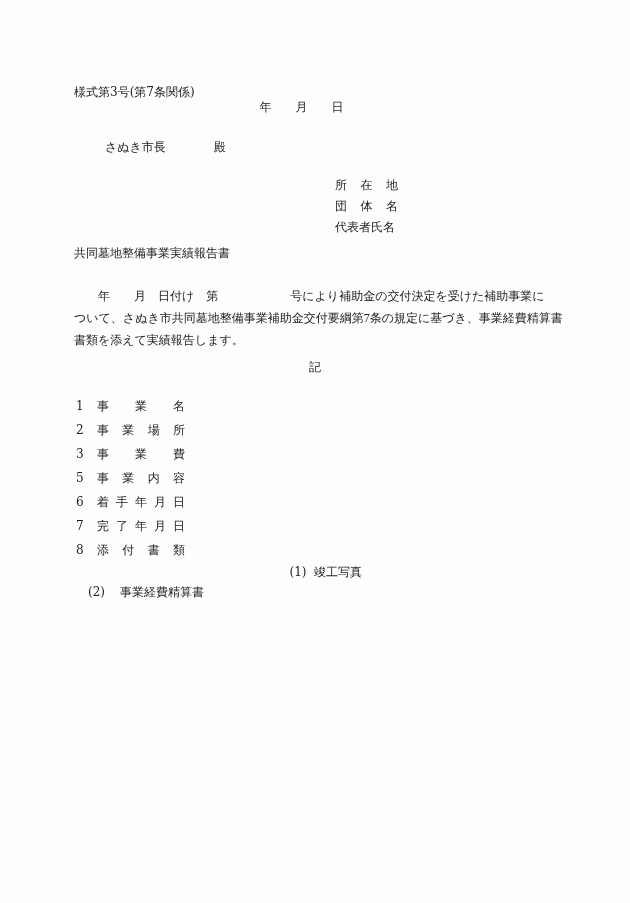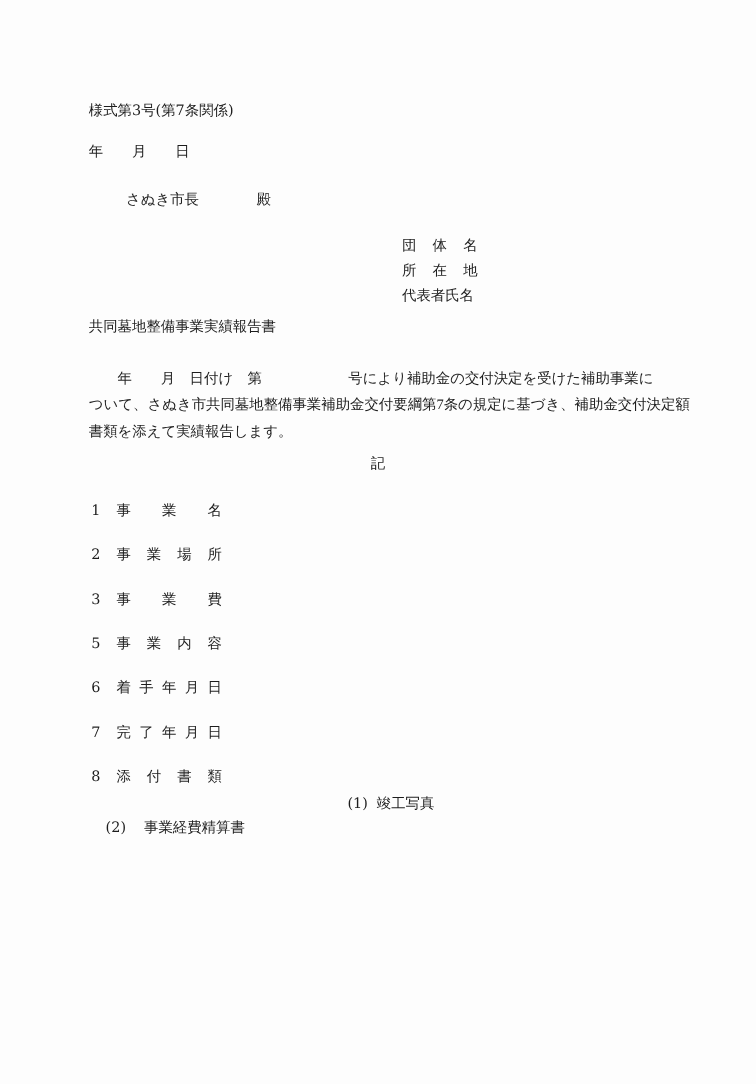--- a/index.html
+++ b/index.html
@@ -17,22 +17,21 @@
     padding: 85px 74px 0 74px;
     background: #fdfdfd;
     font-size: 12px;
     line-height: 15px;
     overflow: hidden;
   }
   .form-number {
     text-align: left;
   }
   .date-line {
-    margin-top: 19px;
-    text-align: left;
+    text-align: center;
     padding-right: 27px;
     white-space: pre;
   }
   .recipient-line {
     margin-top: 25px;
     margin-left: 31px;
   }
   .recipient-honorific {
     margin-left: 48px;
   }
@@ -65,21 +64,21 @@
   .ki-marker {
     margin-top: 9px;
     text-align: center;
   }
   .items-list {
     margin: 0;
     padding: 0;
     list-style: none;
   }
   .item-row {
-    margin-top: 22px;
+    margin-top: 9px;
     margin-left: 2px;
   }
   .item-row:first-child {
     margin-top: 24px;
   }
   .item-num {
     display: inline-block;
     width: 21px;
   }
   .attachments {
@@ -108,35 +107,35 @@
   <div class="form-number">様式第3号(第7条関係)</div>
 
   <div class="date-line">年　　月　　日</div>
 
   <div class="recipient-line">
     <span>さぬき市長</span><span class="recipient-honorific">殿</span>
   </div>
 
   <div class="signer-block">
     <div class="signer-row">
-      <span class="jlabel w63">団体名</span>
+      <span class="jlabel w63">所在地</span>
     </div>
     <div class="signer-row">
-      <span class="jlabel w63">所在地</span>
+      <span class="jlabel w63">団体名</span>
     </div>
     <div class="signer-row">
       <span class="jlabel w63 wide">代表者氏名</span>
     </div>
   </div>
 
   <div class="doc-title">共同墓地整備事業実績報告書</div>
 
   <div class="body-paragraph">
     <div class="body-line">　　年　　月　日付け　第　　　　　　号により補助金の交付決定を受けた補助事業に</div>
-    <div class="body-line">ついて、さぬき市共同墓地整備事業補助金交付要綱第7条の規定に基づき、補助金交付決定額</div>
+    <div class="body-line">ついて、さぬき市共同墓地整備事業補助金交付要綱第7条の規定に基づき、事業経費精算書</div>
     <div class="body-line">書類を添えて実績報告します。</div>
   </div>
 
   <div class="ki-marker">記</div>
 
   <ol class="items-list">
     <li class="item-row">
       <span class="item-num">1</span><span class="jlabel w88">事業名</span>
     </li>
     <li class="item-row">

